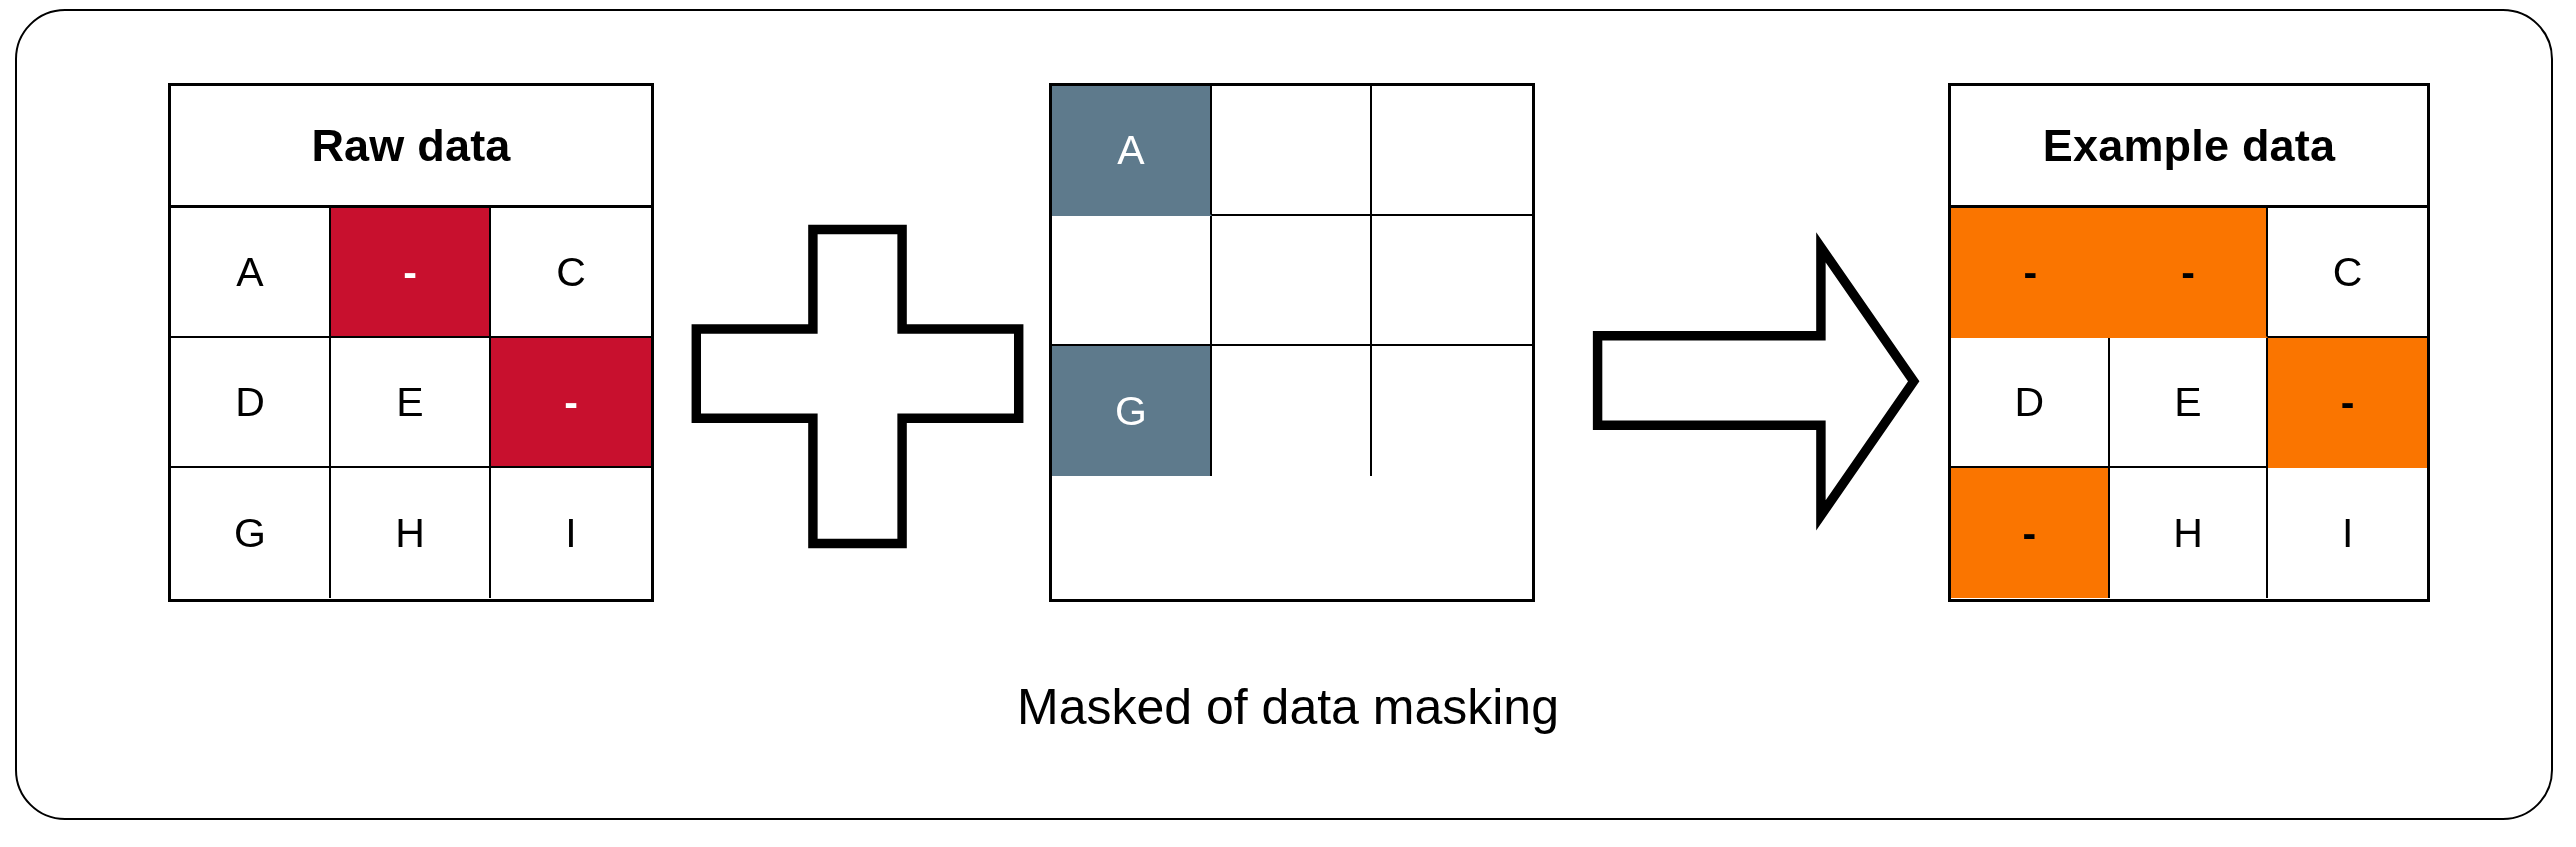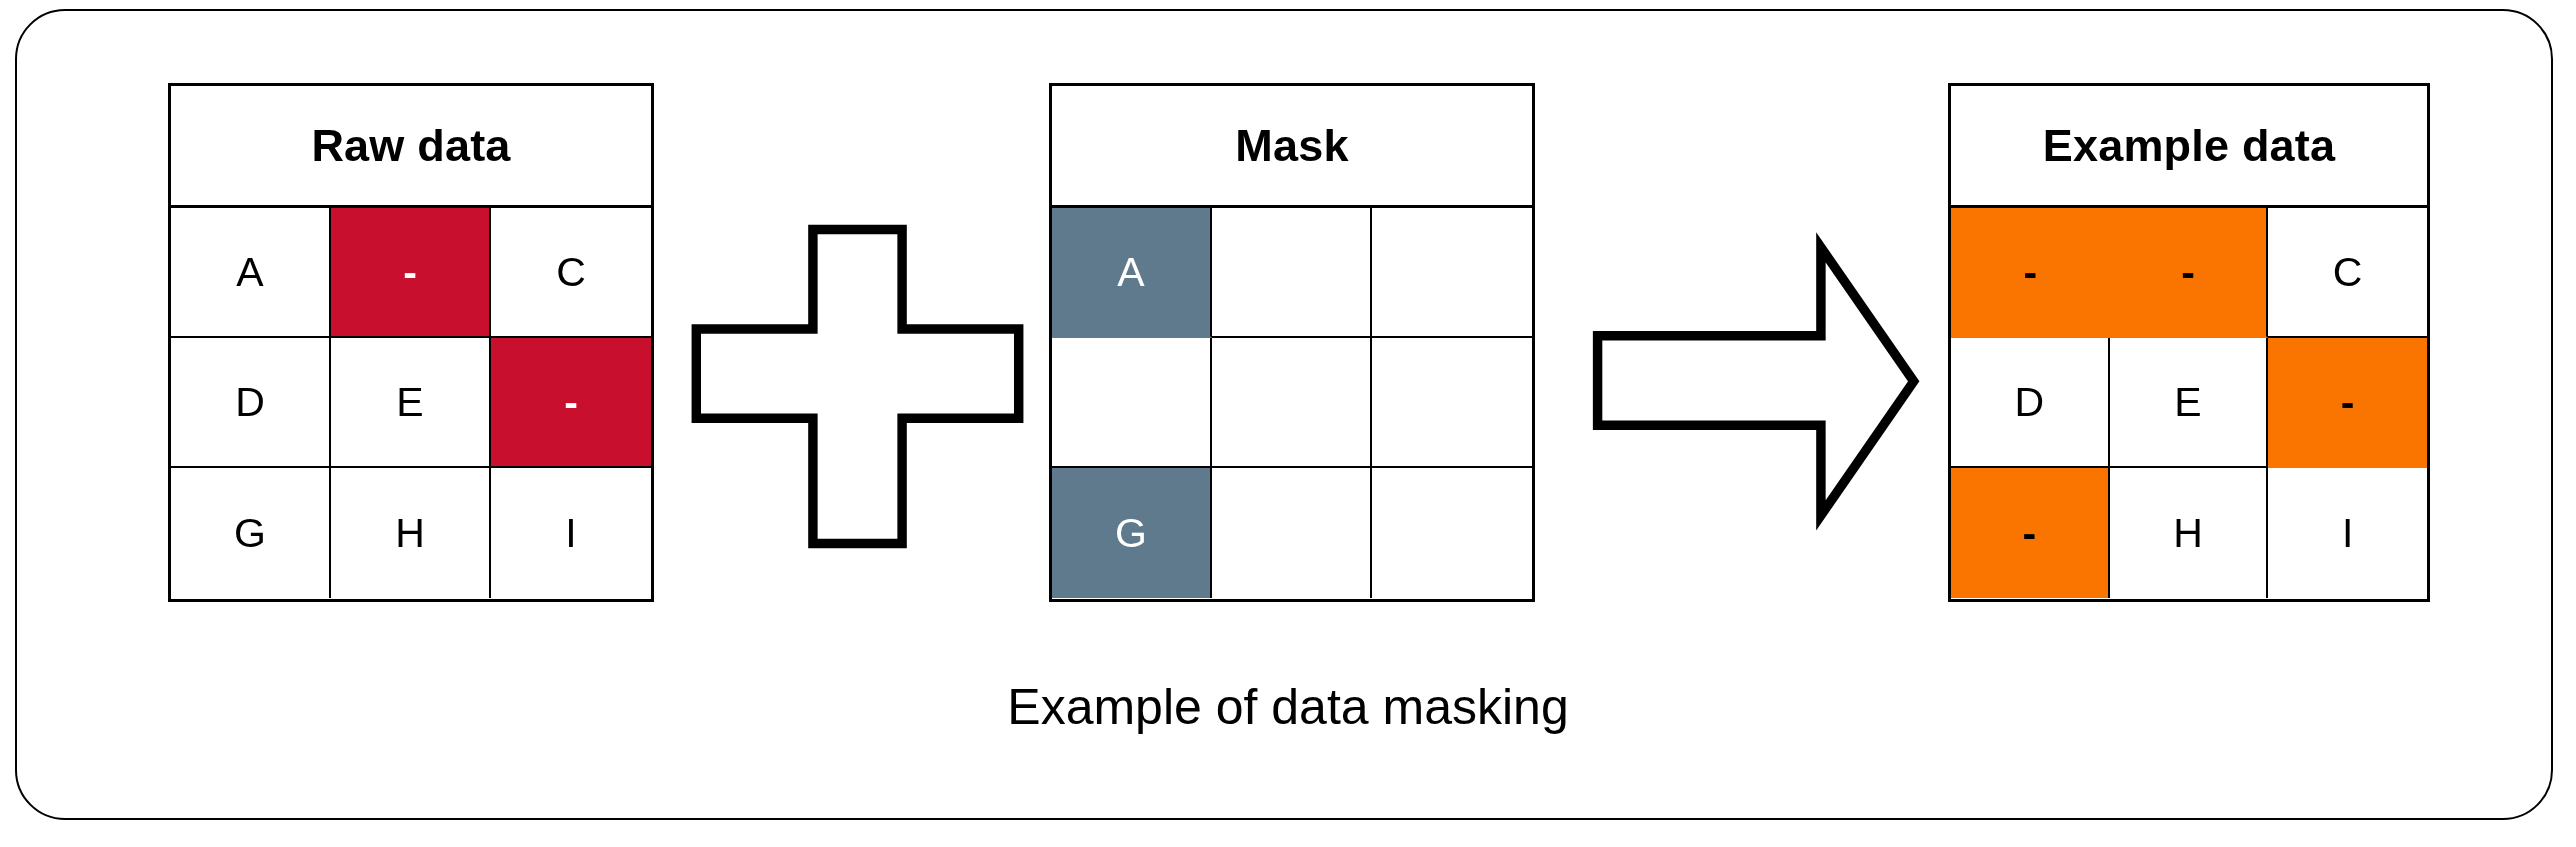--- a/index.html
+++ b/index.html
@@ -168,21 +168,20 @@
     </div>
   </div>
 
   <div class="op" id="plus-symbol">
     <svg viewBox="0 0 400 390" width="343" height="335" aria-hidden="true">
       <polygon points="148,12 252,12 252,128 388,128 388,232 252,232 252,378 148,378 148,232 12,232 12,128 148,128" fill="#ffffff" stroke="#000000" stroke-width="11" stroke-linejoin="miter"></polygon>
     </svg>
   </div>
 
   <div class="data-table" id="table-mask">
-    <div class="table-title">Mask</div>
     <div class="grid">
       <div class="cell fill-slate bleed-bottom">
           <span>A</span>
         </div>
       <div class="cell">
           <span></span>
         </div>
       <div class="cell col-last">
           <span></span>
         </div>
@@ -243,16 +242,16 @@
         </div>
       <div class="cell row-last">
           <span>H</span>
         </div>
       <div class="cell row-last col-last">
           <span>I</span>
         </div>
     </div>
   </div>
 
-  <div class="caption">Example of data masking</div>
+  <div class="caption">Masked of data masking</div>
 
 </div>
 
 
 </body></html>

